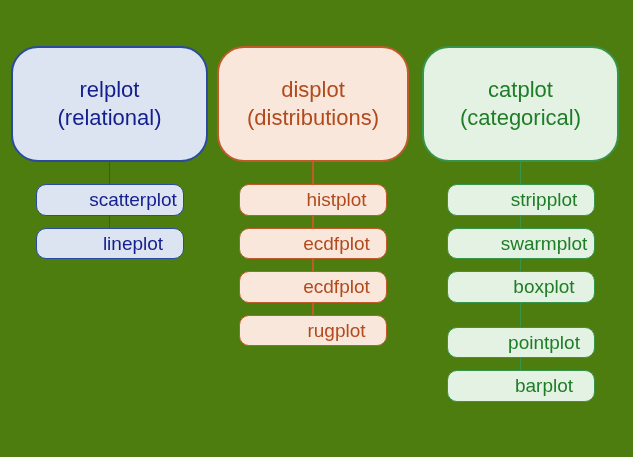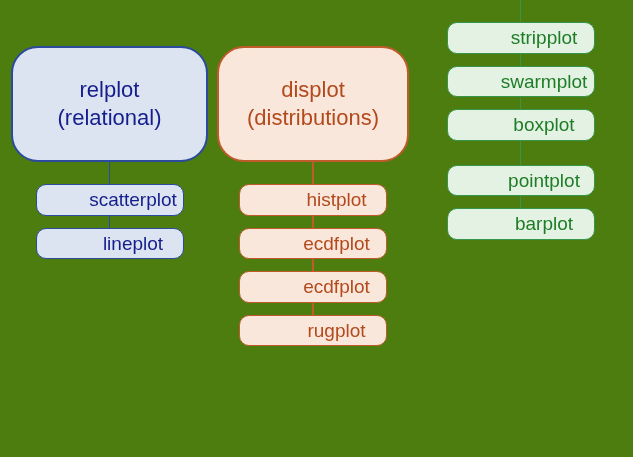--- a/index.html
+++ b/index.html
@@ -104,20 +104,24 @@
     <div class="child-box">
       <span>ecdfplot</span>
     </div>
     <div class="connector short"></div>
     <div class="child-box">
       <span>rugplot</span>
     </div>
   </div>
 
   <div class="column col-2" style="--text: #1e7d26; --border: #37954a; --fill: #e4f2e4;">
+    <div class="big-box">
+      <div>catplot</div>
+      <div>(categorical)</div>
+    </div>
     <div class="connector tall"></div>
     <div class="child-box">
       <span>stripplot</span>
     </div>
     <div class="connector short"></div>
     <div class="child-box">
       <span>swarmplot</span>
     </div>
     <div class="connector short"></div>
     <div class="child-box">

